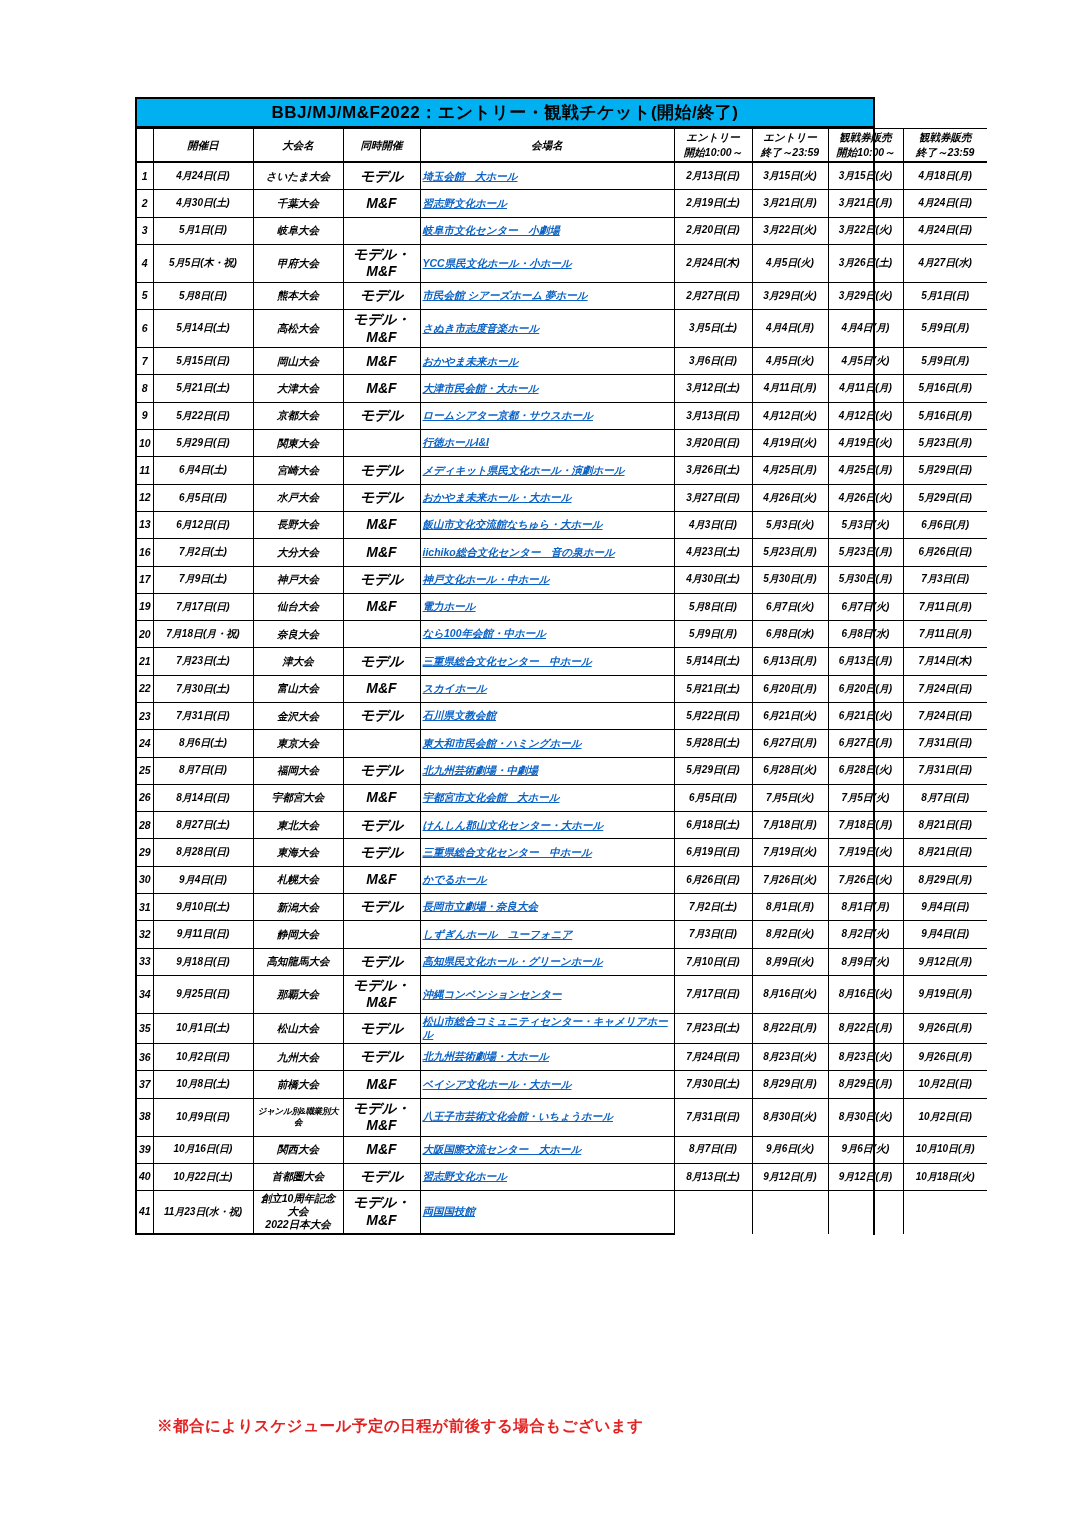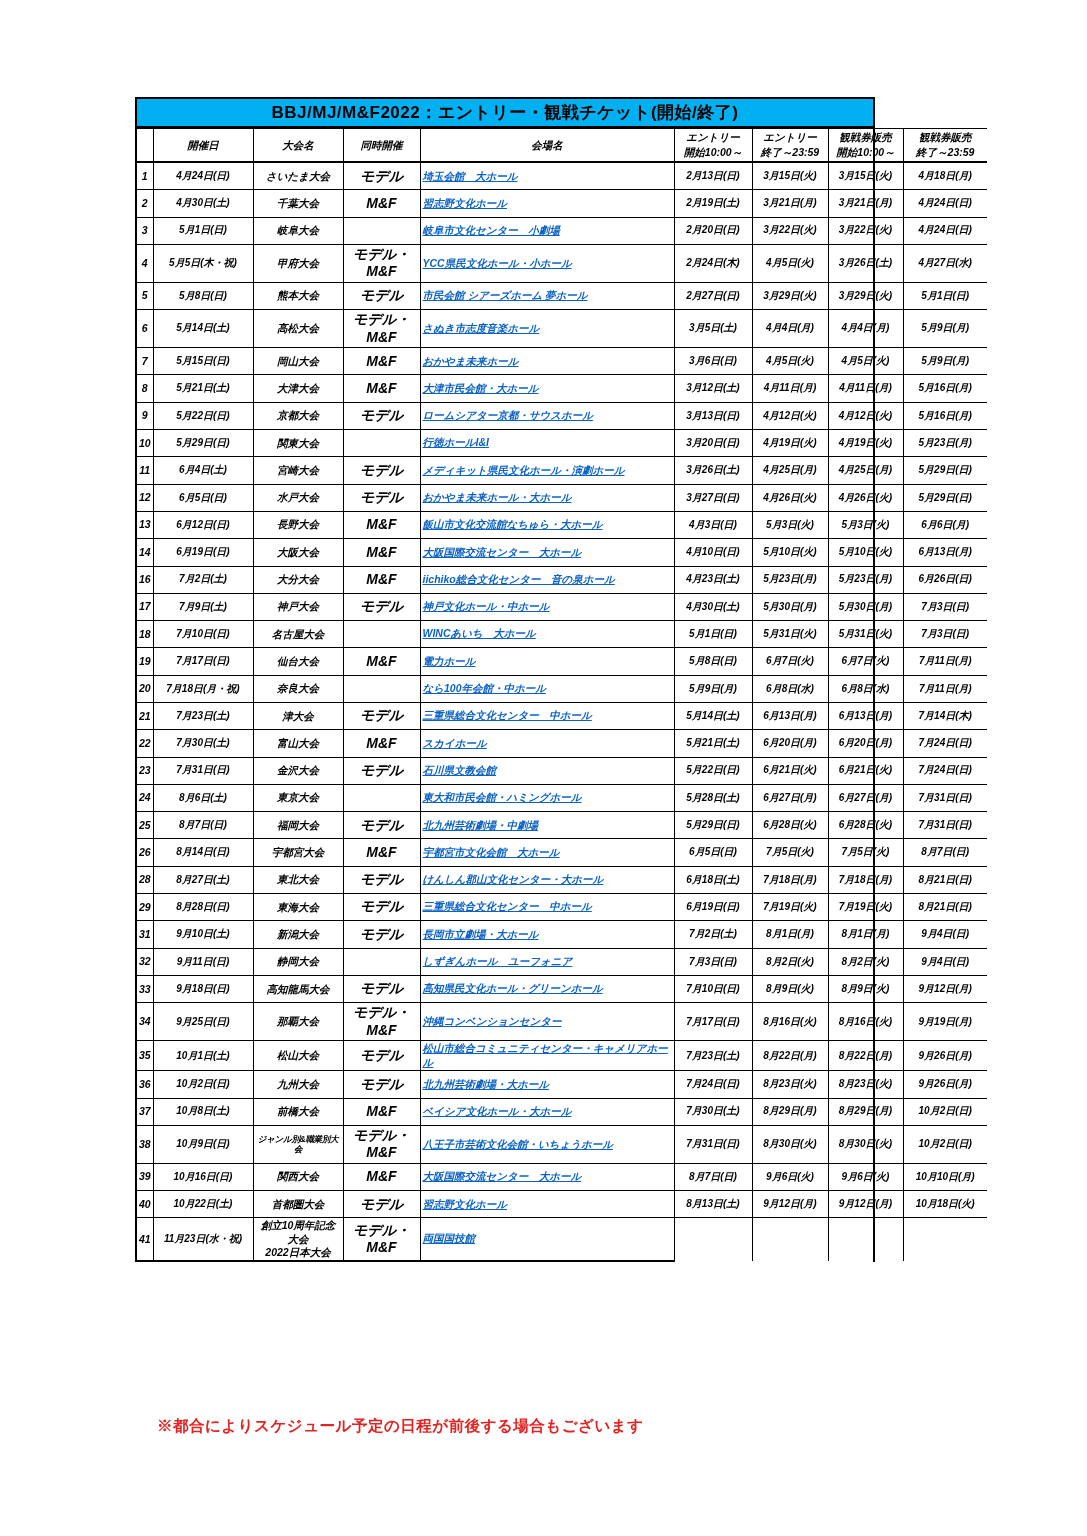--- a/index.html
+++ b/index.html
@@ -257,61 +257,39 @@
           <td class="c1">6月12日(日)</td>
           <td class="c2">長野大会</td>
           <td class="c3">M&amp;F</td>
           <td class="c4"><a href="#">飯山市文化交流館なちゅら・大ホール</a></td>
           <td class="c5">4月3日(日)</td>
           <td class="c6">5月3日(火)</td>
           <td class="c7">5月3日(火)</td>
           <td class="c8">6月6日(月)</td>
         </tr>
         <tr>
-          <td class="c0">14</td>
-          <td class="c1">6月19日(日)</td>
-          <td class="c2">大阪大会</td>
-          <td class="c3">M&amp;F</td>
-          <td class="c4"><a href="#">大阪国際交流センター　大ホール</a></td>
-          <td class="c5">4月10日(日)</td>
-          <td class="c6">5月10日(火)</td>
-          <td class="c7">5月10日(火)</td>
-          <td class="c8">6月13日(月)</td>
-        </tr>
-        <tr>
           <td class="c0">16</td>
           <td class="c1">7月2日(土)</td>
           <td class="c2">大分大会</td>
           <td class="c3">M&amp;F</td>
           <td class="c4"><a href="#">iichiko総合文化センター　音の泉ホール</a></td>
           <td class="c5">4月23日(土)</td>
           <td class="c6">5月23日(月)</td>
           <td class="c7">5月23日(月)</td>
           <td class="c8">6月26日(日)</td>
         </tr>
         <tr>
           <td class="c0">17</td>
           <td class="c1">7月9日(土)</td>
           <td class="c2">神戸大会</td>
           <td class="c3">モデル</td>
           <td class="c4"><a href="#">神戸文化ホール・中ホール</a></td>
           <td class="c5">4月30日(土)</td>
           <td class="c6">5月30日(月)</td>
           <td class="c7">5月30日(月)</td>
-          <td class="c8">7月3日(日)</td>
-        </tr>
-        <tr>
-          <td class="c0">18</td>
-          <td class="c1">7月10日(日)</td>
-          <td class="c2">名古屋大会</td>
-          <td class="c3"></td>
-          <td class="c4"><a href="#">WINCあいち　大ホール</a></td>
-          <td class="c5">5月1日(日)</td>
-          <td class="c6">5月31日(火)</td>
-          <td class="c7">5月31日(火)</td>
           <td class="c8">7月3日(日)</td>
         </tr>
         <tr>
           <td class="c0">19</td>
           <td class="c1">7月17日(日)</td>
           <td class="c2">仙台大会</td>
           <td class="c3">M&amp;F</td>
           <td class="c4"><a href="#">電力ホール</a></td>
           <td class="c5">5月8日(日)</td>
           <td class="c6">6月7日(火)</td>
@@ -411,25 +389,36 @@
           <td class="c1">8月28日(日)</td>
           <td class="c2">東海大会</td>
           <td class="c3">モデル</td>
           <td class="c4"><a href="#">三重県総合文化センター　中ホール</a></td>
           <td class="c5">6月19日(日)</td>
           <td class="c6">7月19日(火)</td>
           <td class="c7">7月19日(火)</td>
           <td class="c8">8月21日(日)</td>
         </tr>
         <tr>
+          <td class="c0">30</td>
+          <td class="c1">9月4日(日)</td>
+          <td class="c2">札幌大会</td>
+          <td class="c3">M&amp;F</td>
+          <td class="c4"><a href="#">かでるホール</a></td>
+          <td class="c5">6月26日(日)</td>
+          <td class="c6">7月26日(火)</td>
+          <td class="c7">7月26日(火)</td>
+          <td class="c8">8月29日(月)</td>
+        </tr>
+        <tr>
           <td class="c0">31</td>
           <td class="c1">9月10日(土)</td>
           <td class="c2">新潟大会</td>
           <td class="c3">モデル</td>
-          <td class="c4"><a href="#">長岡市立劇場・大ホール</a></td>
+          <td class="c4"><a href="#">長岡市立劇場・奈良大会</a></td>
           <td class="c5">7月2日(土)</td>
           <td class="c6">8月1日(月)</td>
           <td class="c7">8月1日(月)</td>
           <td class="c8">9月4日(日)</td>
         </tr>
         <tr>
           <td class="c0">32</td>
           <td class="c1">9月11日(日)</td>
           <td class="c2">静岡大会</td>
           <td class="c3"></td>

